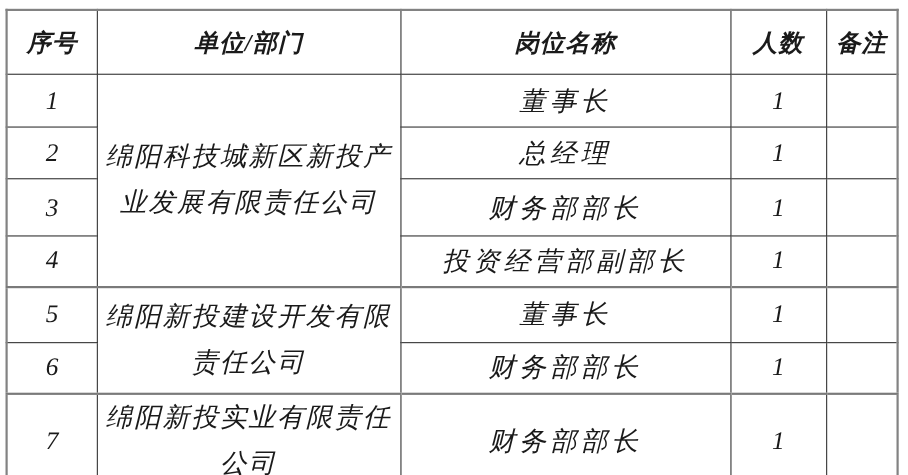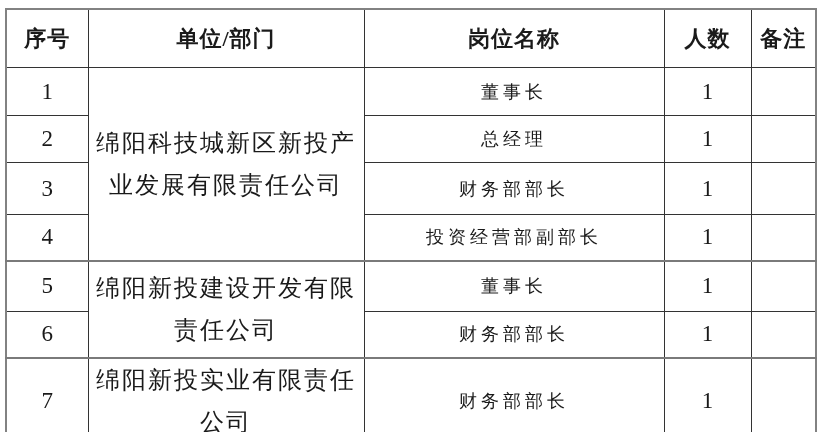--- a/index.html
+++ b/index.html
@@ -10,20 +10,21 @@
     height: 432px;
     font-family: "Liberation Serif", "DejaVu Serif", serif;
     color: #1a1a1a;
     overflow: hidden;
   }
   .stage {
     position: relative;
     width: 825px;
     height: 328px;
     background: #ffffff;
+    font-style: italic;
   }
   table.roster {
     position: absolute;
     left: 5px;
     top: 8px;
     width: 810px;
     border-collapse: collapse;
     table-layout: fixed;
     border: 2px solid #828282;
   }
@@ -51,21 +52,21 @@
     font-family: "Liberation Serif", "DejaVu Serif", serif;
   }
   td.c-unit {
     font-size: 24px;
     letter-spacing: 2px;
     line-height: 42px;
     padding: 0 14px;
     word-break: break-all;
   }
   td.c-pos {
-    font-size: 18px;
+    font-size: 24px;
     letter-spacing: 4px;
     padding-left: 4px; 
   }
   td.c-count {
     font-size: 23px;
   }
   td.c-remark {
     font-size: 22px;
   }
 </style>

